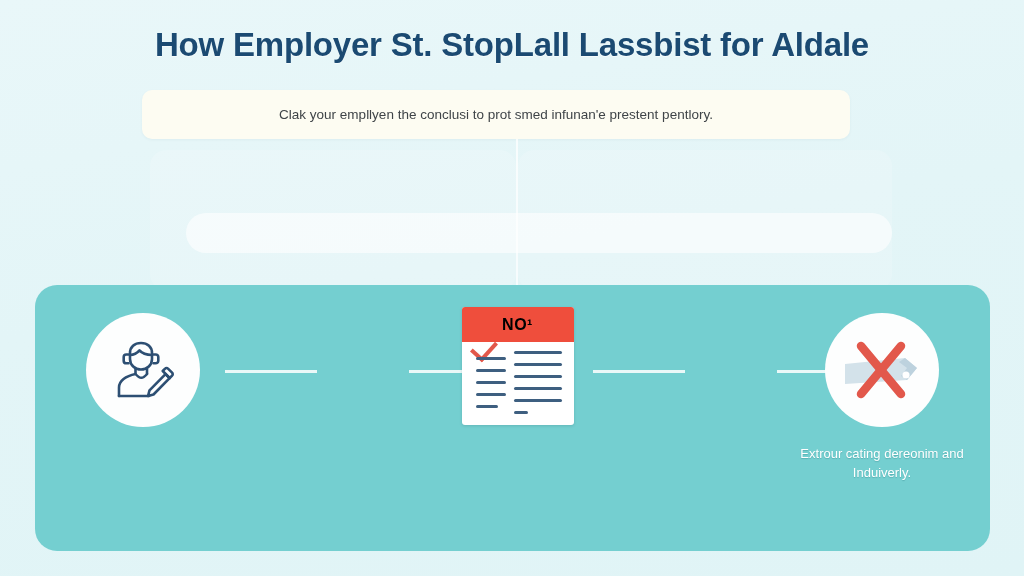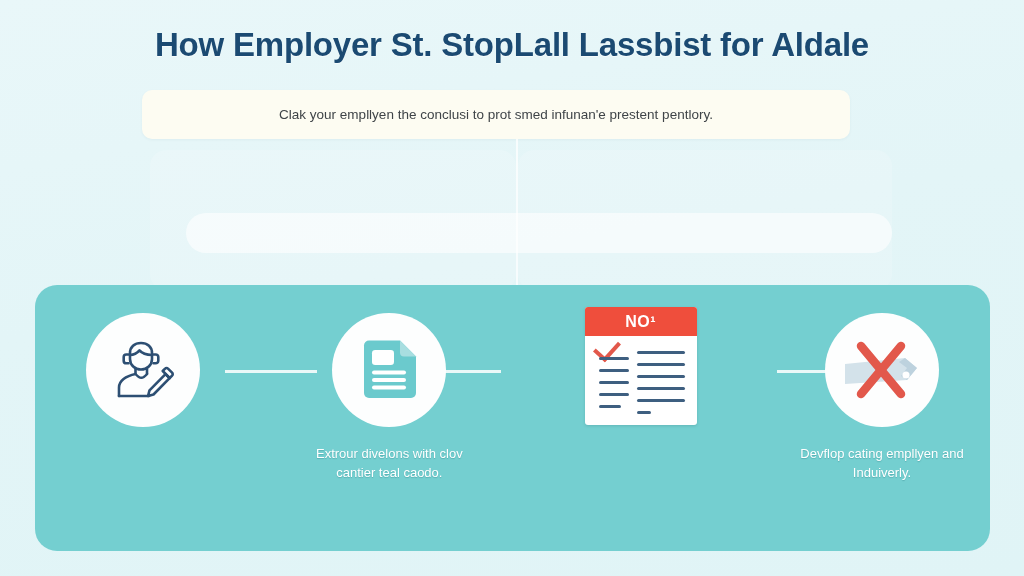--- a/index.html
+++ b/index.html
@@ -184,24 +184,24 @@
     height: 118px;
     background: #ffffff;
     border-radius: 3px;
     box-shadow: 0 1px 3px rgba(20,70,80,0.18);
   }
   .doc-no .no-band {
     position: absolute;
     left: 6px;
     top: 0;
     width: 112px;
-    height: 29px;
+    height: 35px;
     background: #ef4e3c;
     border-radius: 3px 3px 0 0;
-    color: #ffffff;
+    color: #000000;
     font-size: 16px;
     font-weight: bold;
     display: flex;
     align-items: center;
     justify-content: center;
     letter-spacing: 0.5px;
   }
   .doc-no .check {
     position: absolute;
     left: 16px;
@@ -259,35 +259,20 @@
               <path d="M15 65v-8.5c0-6.4 6.6-11.5 16.5-13.5 2.3 2.6 4.2 3.8 5.8 3.8s3.5-1.2 5.8-3.8"></path>
               <path d="M15 65h30"></path>
               <path d="M49.5 63.5 44 65l1.5-5.6 16-16.3 4.1 4.1z"></path>
               <path d="m61.5 43.1 4.1 4.1"></path>
               <path d="m64 37.6 4.1 4.1a2 2 0 0 1 0 2.9l-2.4 2.4-7-7 2.4-2.4a2 2 0 0 1 2.9 0z"></path>
             </svg>
           </span>
         </div>
       </div>
 
-      <div class="step step-2">
-        <div class="step-circle">
-          <span>
-            <svg class="icon-svg" width="74" height="74" viewBox="0 0 74 74">
-              <path d="M12 12.5a5 5 0 0 1 5-5h31L64 23.5V60a5 5 0 0 1-5 5H17a5 5 0 0 1-5-5z" fill="#6bcacd"></path>
-              <path d="M48 7.5 64 23.5H52a4 4 0 0 1-4-4z" fill="#a8dee0"></path>
-              <rect x="20" y="17" width="22" height="15" rx="3.2" fill="#ffffff"></rect>
-              <rect x="20" y="37.5" width="34" height="4" rx="2" fill="#ffffff"></rect>
-              <rect x="20" y="45" width="34" height="4" rx="2" fill="#ffffff"></rect>
-              <rect x="20" y="52.5" width="34" height="4" rx="2" fill="#ffffff"></rect>
-            </svg>
-          </span>
-        </div>
-        <div class="step-caption">Extrour divelons with clov cantier teal caodo.</div>
-      </div>
 
 
       <div class="step step-4">
         <div class="step-circle">
           <div class="doc-no">
             <div class="sheet"></div>
             <div class="no-band">NO¹</div>
             <div class="check"></div>
             <div class="line" style="left:20px;  top:50px; width:30px;"></div>
             <div class="line" style="left:20px;  top:62px; width:30px;"></div>
@@ -311,18 +296,18 @@
               <path d="M6 30 66 24l12 10-10 12-62 4z" fill="#d3e2ea"></path>
               <path d="M66 24l12 10-10 12-6-4 6-8-8-6z" fill="#bdd2de"></path>
               <circle cx="67" cy="41" r="3.6" fill="#ffffff"></circle>
               <g stroke="#e2584b" stroke-width="8.5" stroke-linecap="round">
                 <line x1="22" y1="12" x2="62" y2="60"></line>
                 <line x1="62" y1="12" x2="22" y2="60"></line>
               </g>
             </svg>
           </span>
         </div>
-        <div class="step-caption">Devflop cating empllyen and Induiverly.</div>
+        <div class="step-caption">Extrour cating dereonim and Induiverly.</div>
       </div>
 
     </div>
   </div>
 </div>
 
 </body></html>

